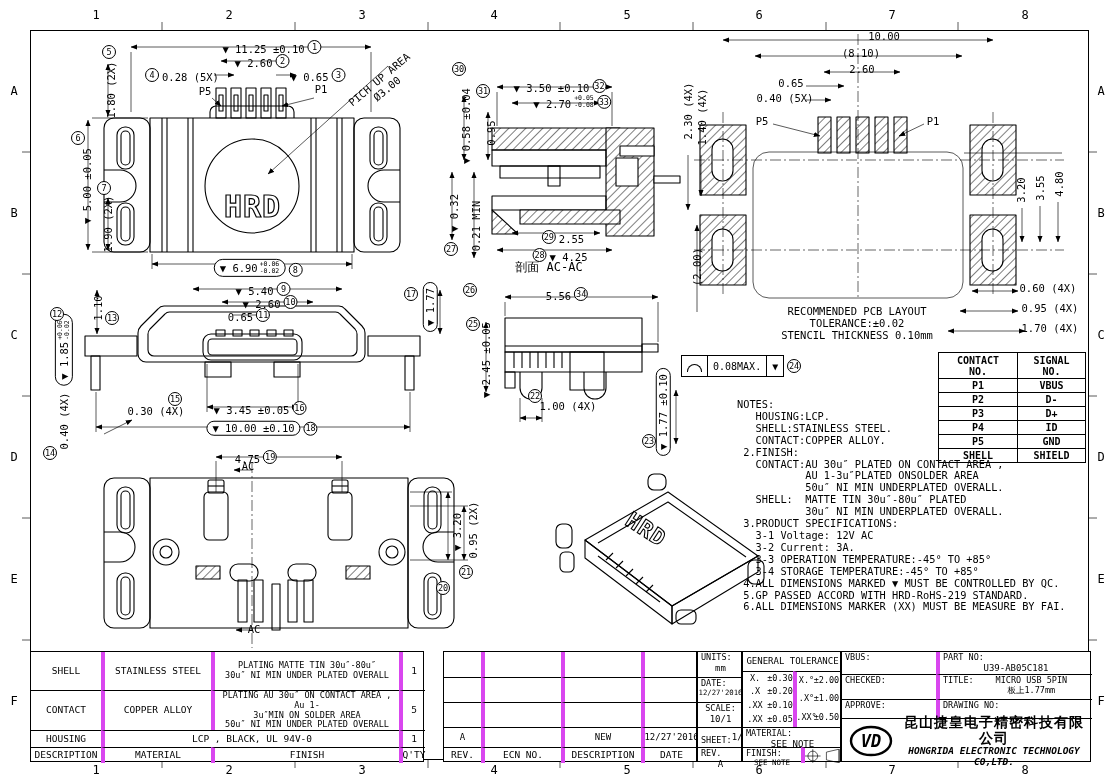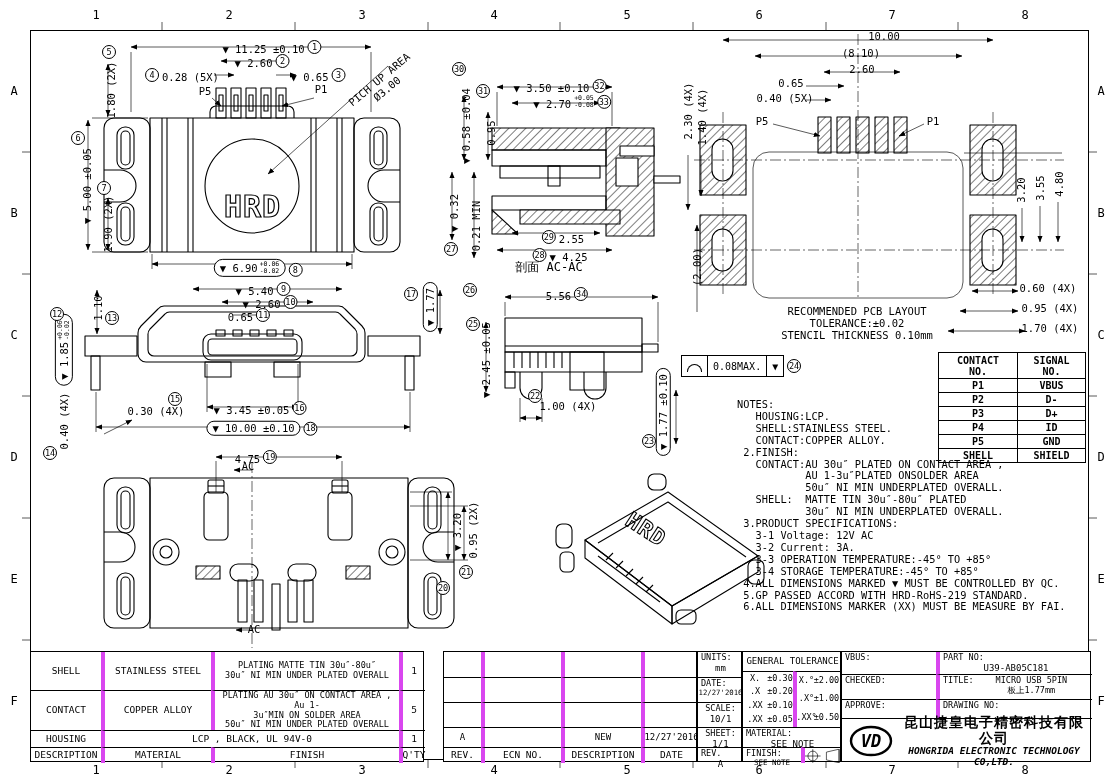--- a/index.html
+++ b/index.html
@@ -701,21 +701,21 @@
     <div class="cell bt" style="left:0;top:95px;width:37px;height:16px">REV.</div>
     <div class="cell bl bt" style="left:37px;top:95px;width:80px;height:16px">ECN NO.</div>
     <div class="cell bl bt" style="left:117px;top:95px;width:80px;height:16px">DESCRIPTION</div>
     <div class="cell bl bt" style="left:197px;top:95px;width:57px;height:16px">DATE</div>
   </div>
 
   <div class="blk" style="left:697px;top:651px;width:45px;height:111px">
     <div class="cell lbl" style="left:0;top:0;width:45px;height:25px;flex-direction:column;align-items:flex-start"><span>UNITS:</span><span class="tb-val" style="align-self:center">mm</span></div>
     <div class="cell lbl bt" style="left:0;top:25px;width:45px;height:25px;flex-direction:column;align-items:flex-start"><span>DATE:</span><span style="font-size:7.3px;align-self:center">12/27'2016</span></div>
     <div class="cell lbl bt" style="left:0;top:50px;width:45px;height:25px;flex-direction:column;align-items:center"><span>SCALE:</span><span class="tb-val" style="align-self:center">10/1</span></div>
-    <div class="cell lbl bt" style="left:0;top:75px;width:45px;height:20px;flex-direction:column;align-items:center"><span>SHEET:</span><span class="tb-val" style="align-self:center">1/1</span></div>
+    <div class="cell lbl bt" style="left:0;top:75px;width:45px;height:20px;flex-direction:row;align-items:flex-end"><span>SHEET:</span><span class="tb-val" style="align-self:center">1/1</span></div>
     <div class="cell lbl bt" style="left:0;top:95px;width:45px;height:16px;flex-direction:column;align-items:flex-start"><span>REV.</span><span class="tb-val" style="align-self:center">A</span></div>
   </div>
 
   <div class="blk" style="left:742px;top:651px;width:99px;height:111px">
     <div class="cell" style="left:0;top:0;width:99px;height:19px;font-size:9px">GENERAL TOLERANCE</div>
     <div class="cell bt small" style="left:0;top:19px;width:24px;height:14px">X.</div>
     <div class="cell bt small" style="left:24px;top:19px;width:26px;height:14px">±0.30</div>
     <div class="cell small" style="left:0;top:33px;width:24px;height:14px">.X</div>
     <div class="cell small" style="left:24px;top:33px;width:26px;height:14px">±0.20</div>
     <div class="cell small" style="left:0;top:47px;width:24px;height:14px">.XX</div>

